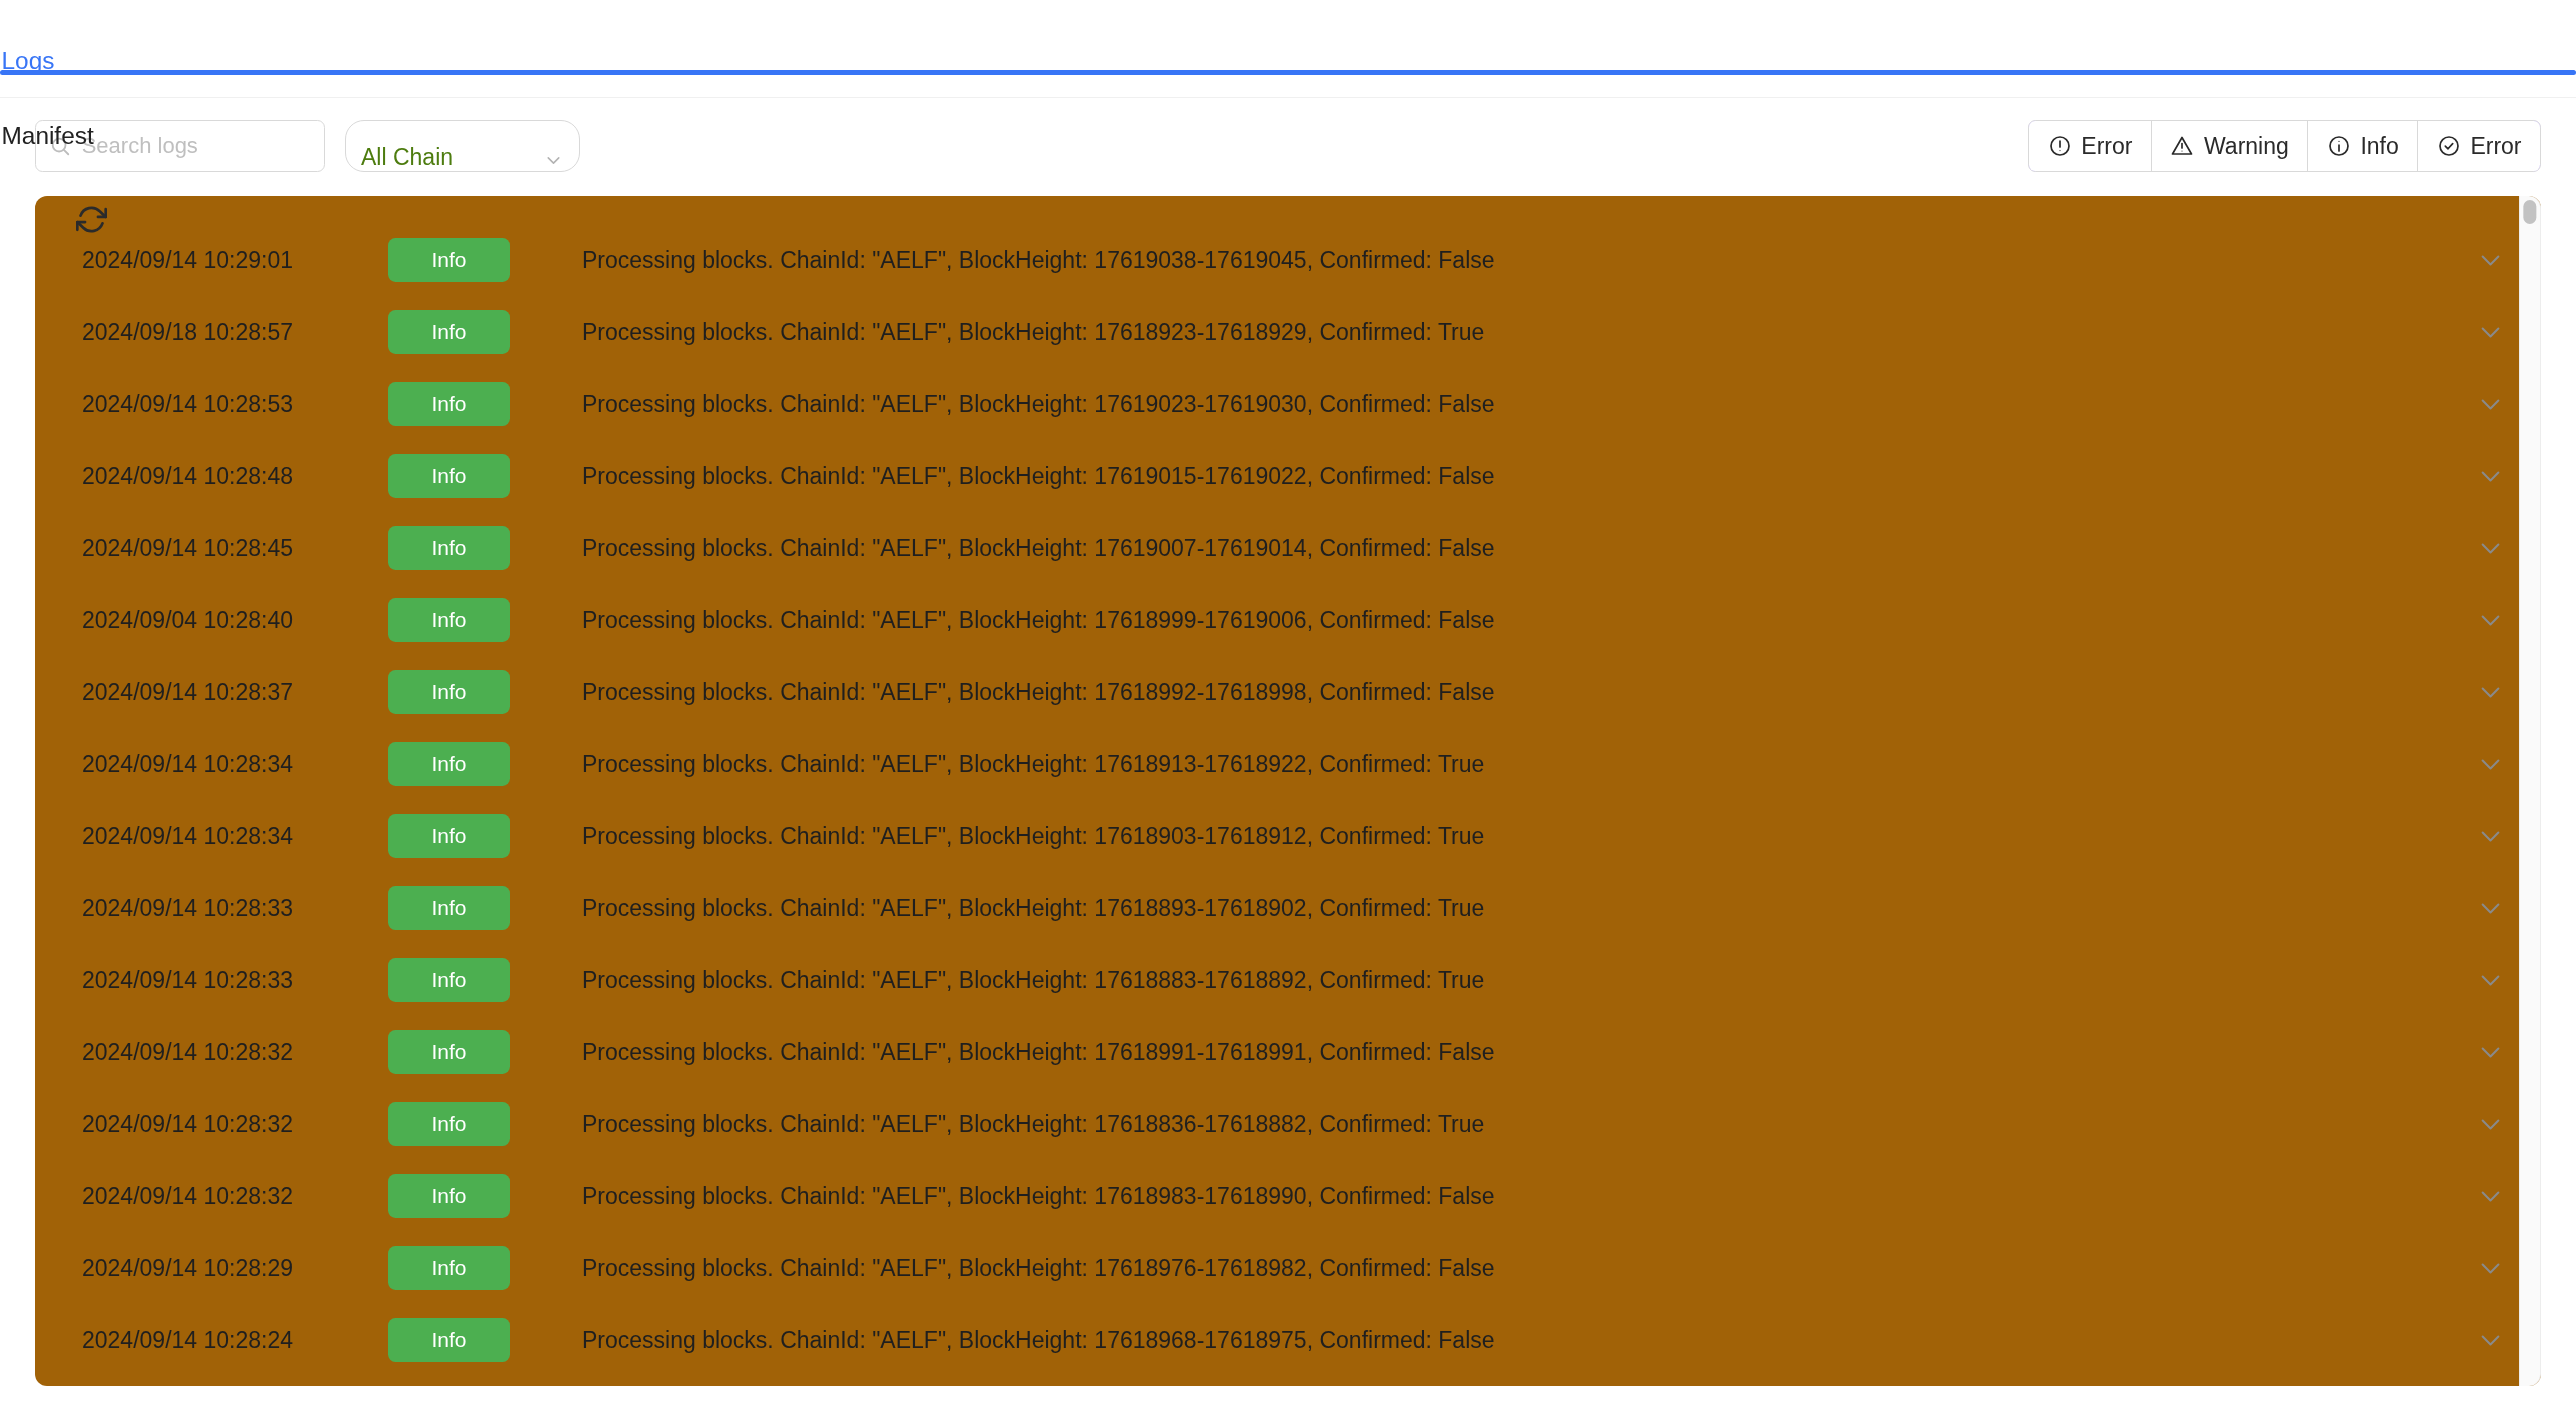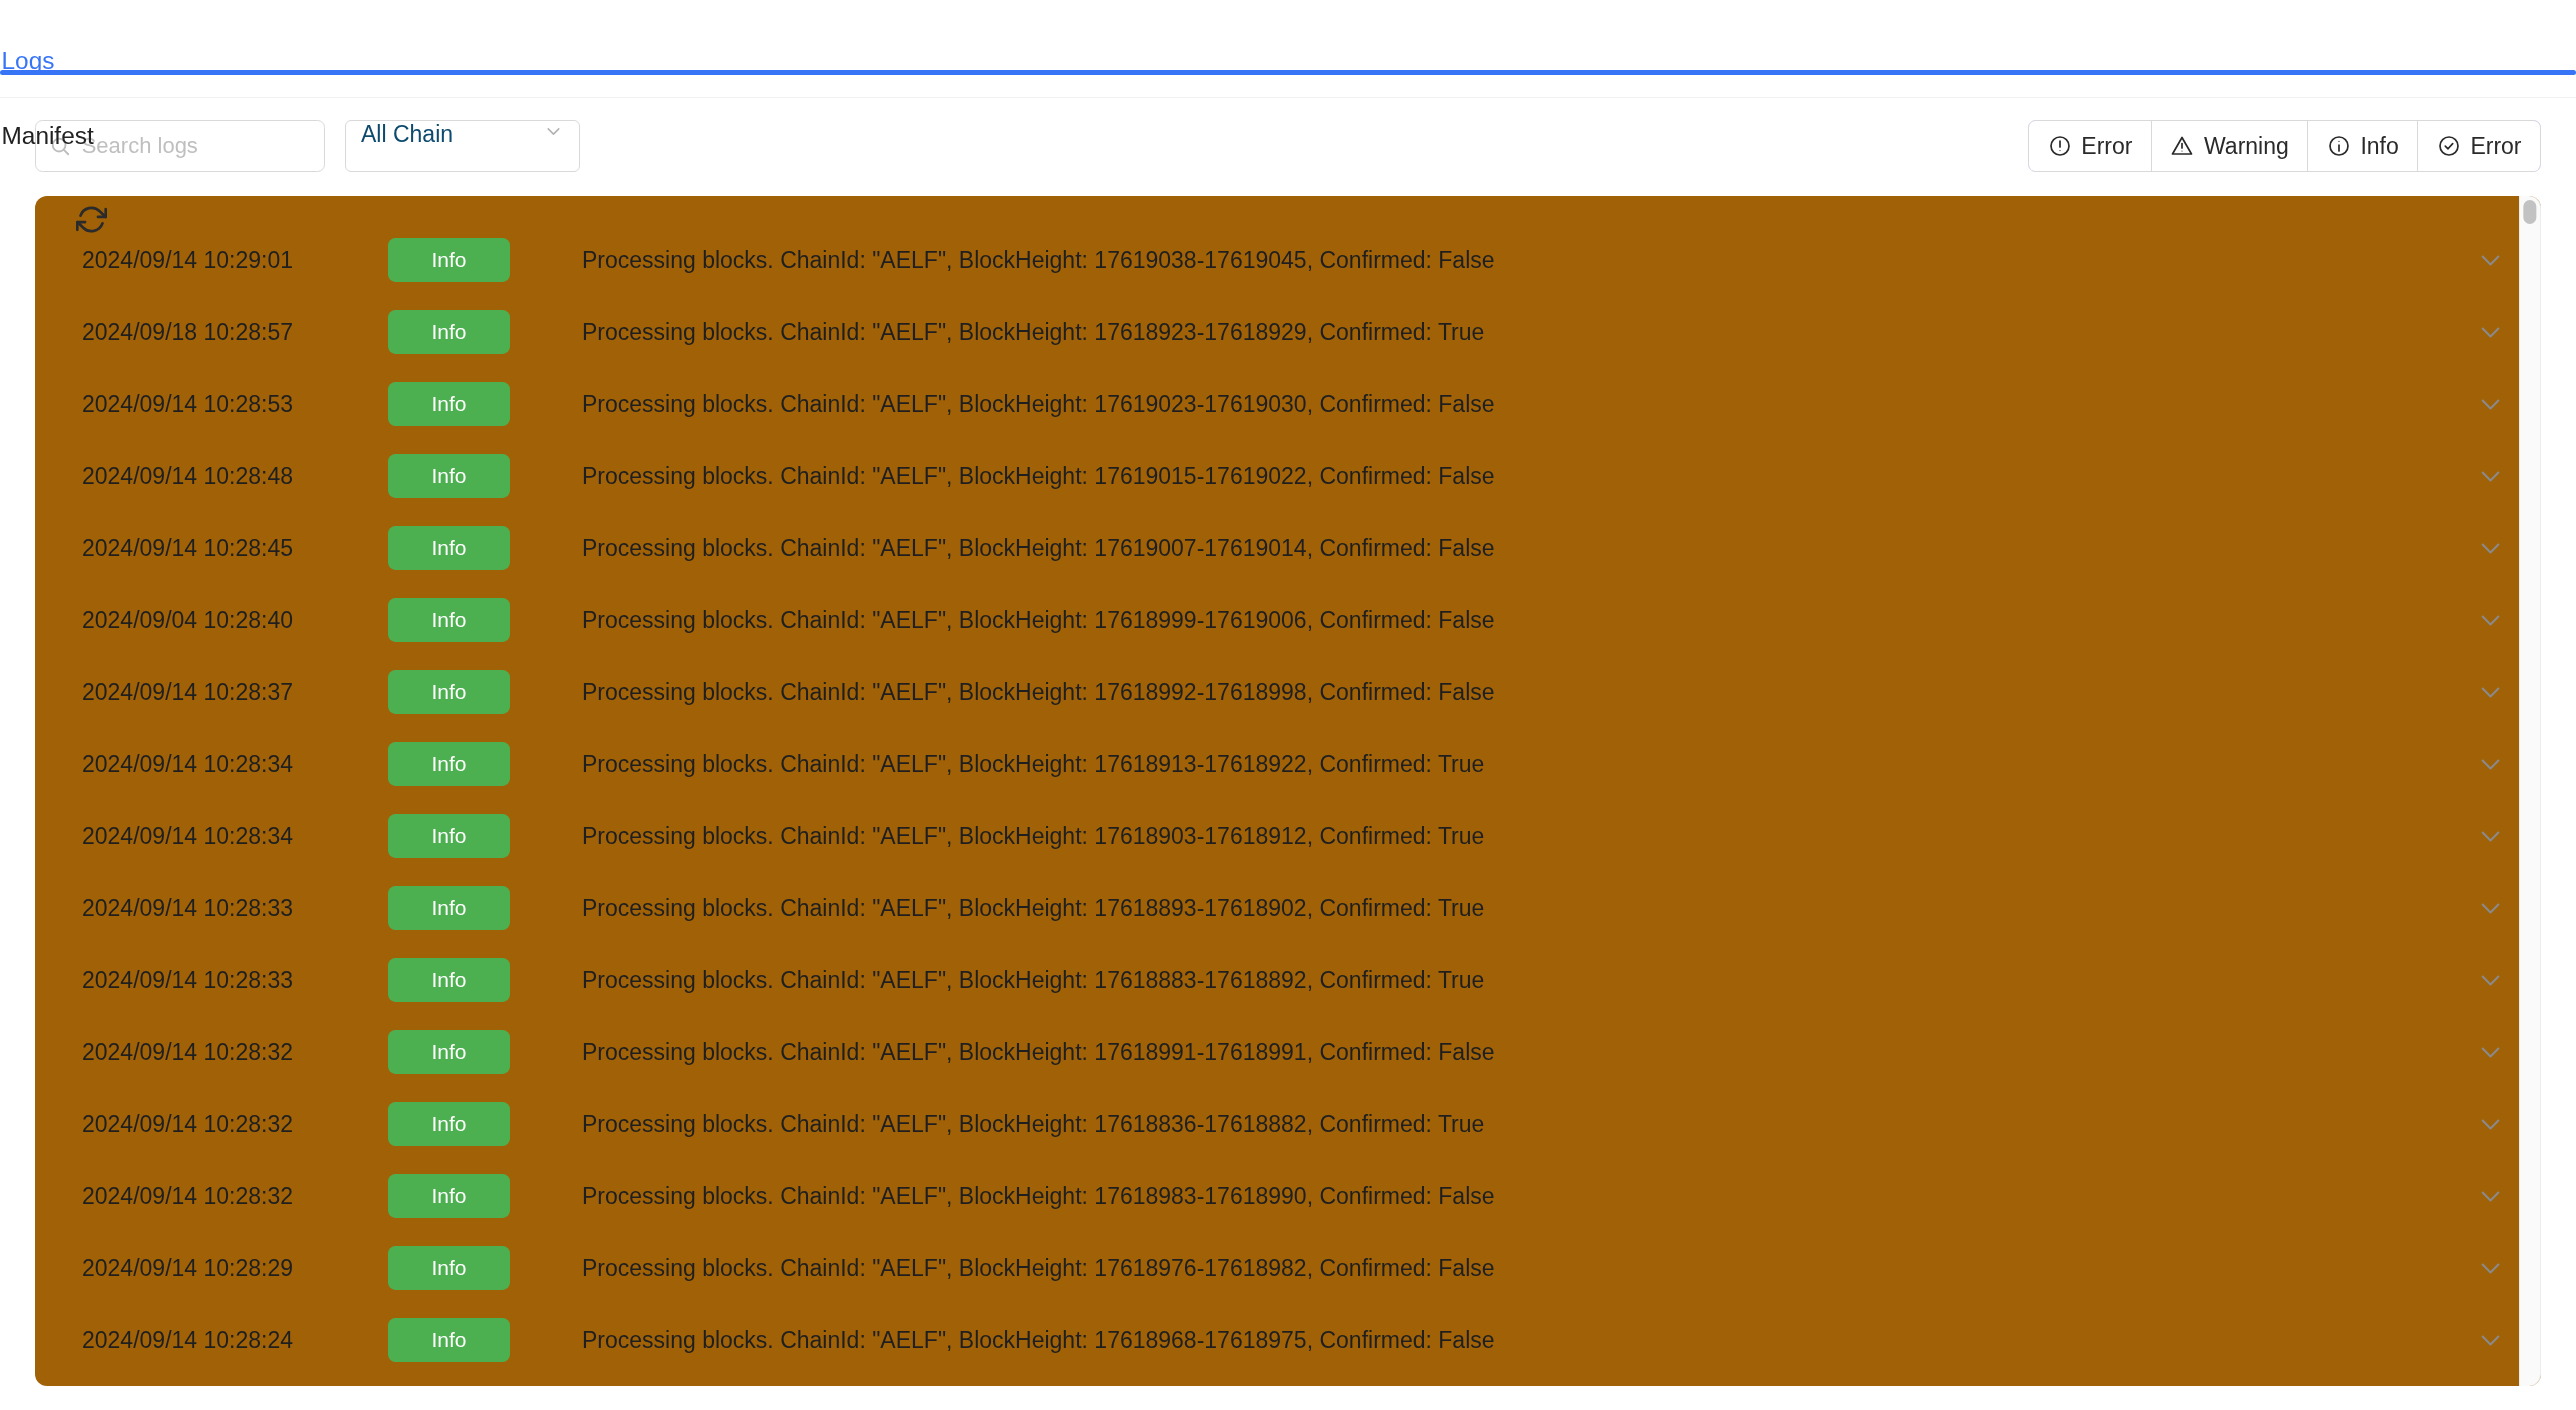--- a/index.html
+++ b/index.html
@@ -18,23 +18,23 @@
   
   .toolbar { margin:22px 35px 0 35px; height:52px; display:flex;
              justify-content:space-between; align-items:center; }
   .toolbar-left { display:flex; align-items:center; }
   .search-box { width:290px; height:52px; border:1.5px solid #d9d9d9; border-radius:7.4px;
                 display:flex; align-items:center; padding:0 13.3px; gap:10.4px; background:#fff; }
   .search-box input { border:none; outline:none; flex:1; font-family:inherit;
                       font-size:22px; color:#1f1f1f; background:transparent; min-width:0; }
   .search-box input::placeholder { color:#bfbfbf; }
   .chain-select { margin-left:20px; width:235px; height:52px; border:1.5px solid #d9d9d9;
-                  border-radius:6px; background:#fff; display:flex; align-items:flex-start;
+                  border-radius:19px; background:#fff; display:flex; align-items:flex-end;
                   justify-content:space-between; padding:0 15px; font-size:23px;
-                  color:#0c4a6e; cursor:pointer; }
+                  color:#4d7c0f; cursor:pointer; }
   .filter-group { display:flex; height:52px; border:1.5px solid #d9d9d9; border-radius:7.4px;
                   background:#c4b5fd; overflow:hidden; }
   .filter-btn { display:flex; align-items:center; gap:9.6px; padding:0 18.5px;
                 background:#fff; border:none; border-left:1.5px solid #d9d9d9;
                 font-family:inherit; font-size:23px; color:#2a2a2a; cursor:pointer; }
   .filter-btn:first-child { border-left:none; }
 
   
   .log-panel { position:relative; margin:24.4px 35px 0 35px; height:1190px;
                background:#a16207; border-radius:12px; }

